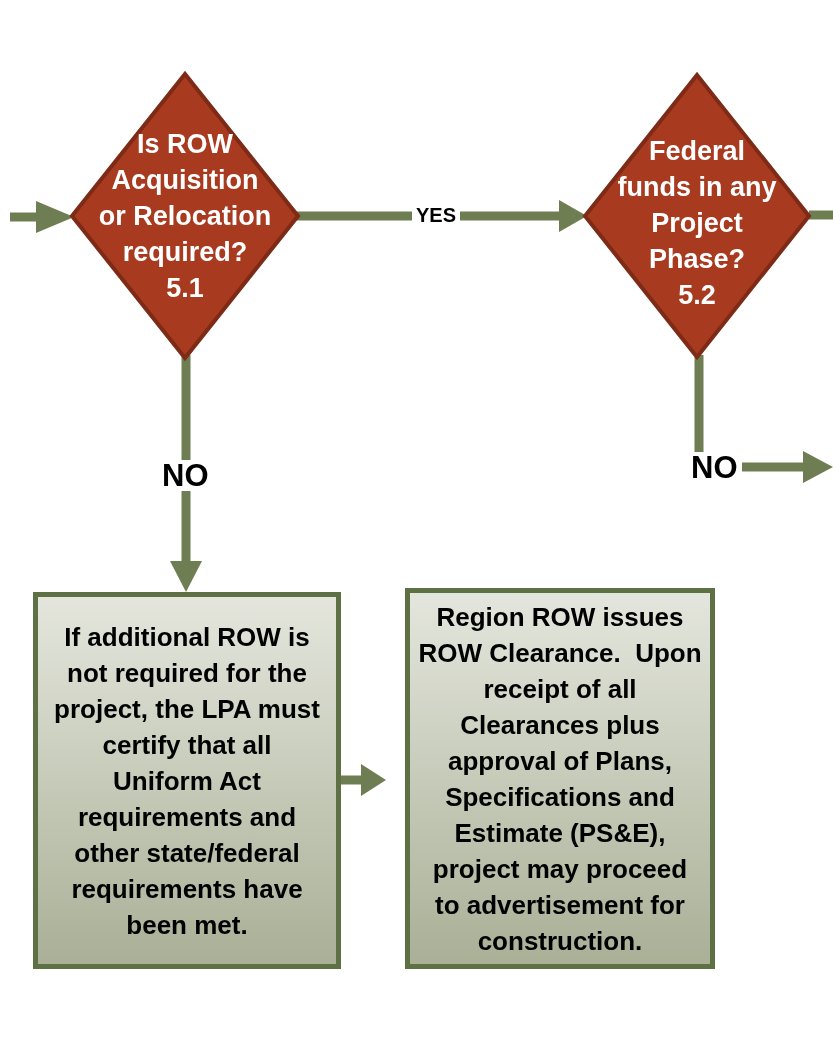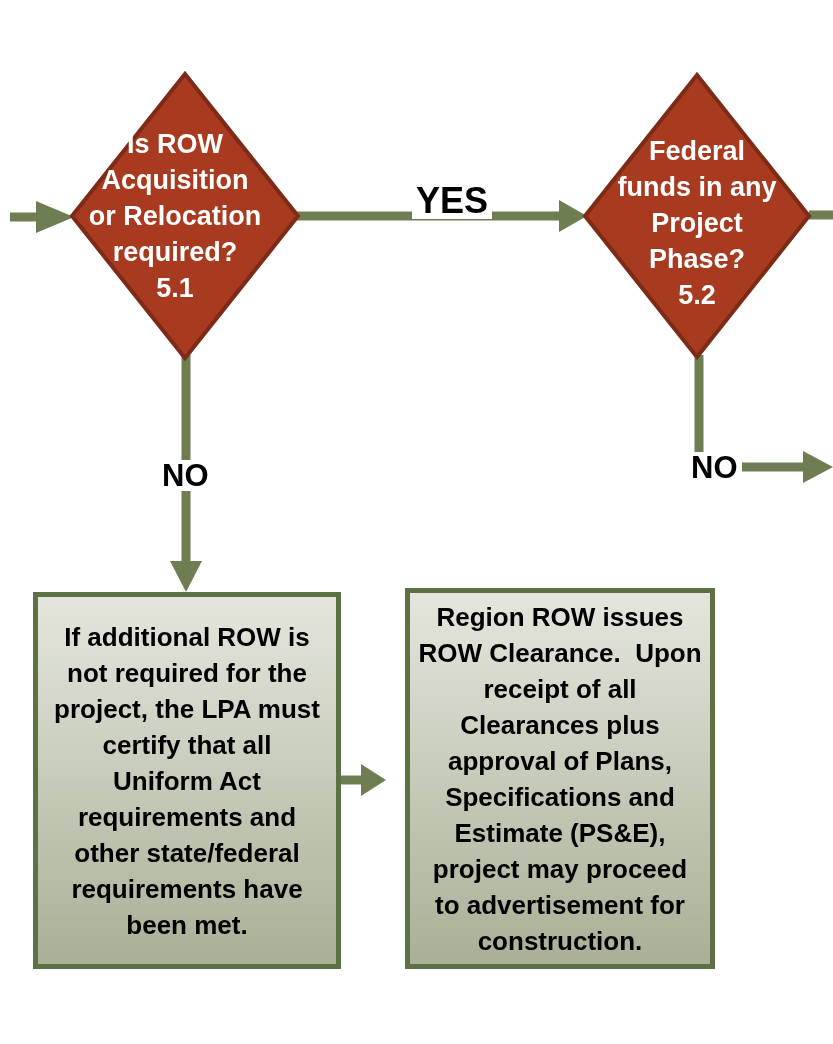--- a/index.html
+++ b/index.html
@@ -28,31 +28,31 @@
     display: flex;
     align-items: center;
     justify-content: center;
     text-align: center;
     white-space: pre-wrap;
     color: var(--diamond-text, #FFFFFF);
     font-size: 27px;
     font-weight: bold;
     line-height: 36px;
   }
-  .dtext.d1 { left: 60px;  top: 76px; width: 230px; height: 280px; }
+  .dtext.d1 { left: 70px;  top: 76px; width: 230px; height: 280px; }
   .dtext.d2 { left: 582px; top: 84px; width: 230px; height: 278px; }
   .edge-label {
     position: absolute;
     background: #ffffff;
     color: var(--label-text, #000000);
     font-weight: bold;
     padding: 0 4px;
     line-height: 1.0;
   }
-  .yes-label      { left: 412px; top: 183px; font-size: 36px; }
+  .yes-label      { left: 412px; top: 205px; font-size: 20px; }
   .no-label-left  { left: 158px; top: 460px; font-size: 31px; }
   .no-label-right { left: 687px; top: 452px; font-size: 31px; }
   .pbox {
     position: absolute;
     box-sizing: border-box;
     border: 5px solid var(--box-border, #5E7144);
     background: linear-gradient(to bottom,
       var(--box-fill-top, #E4E6DD) 0%,
       var(--box-fill-bottom, #A9B096) 100%);
     display: flex;

